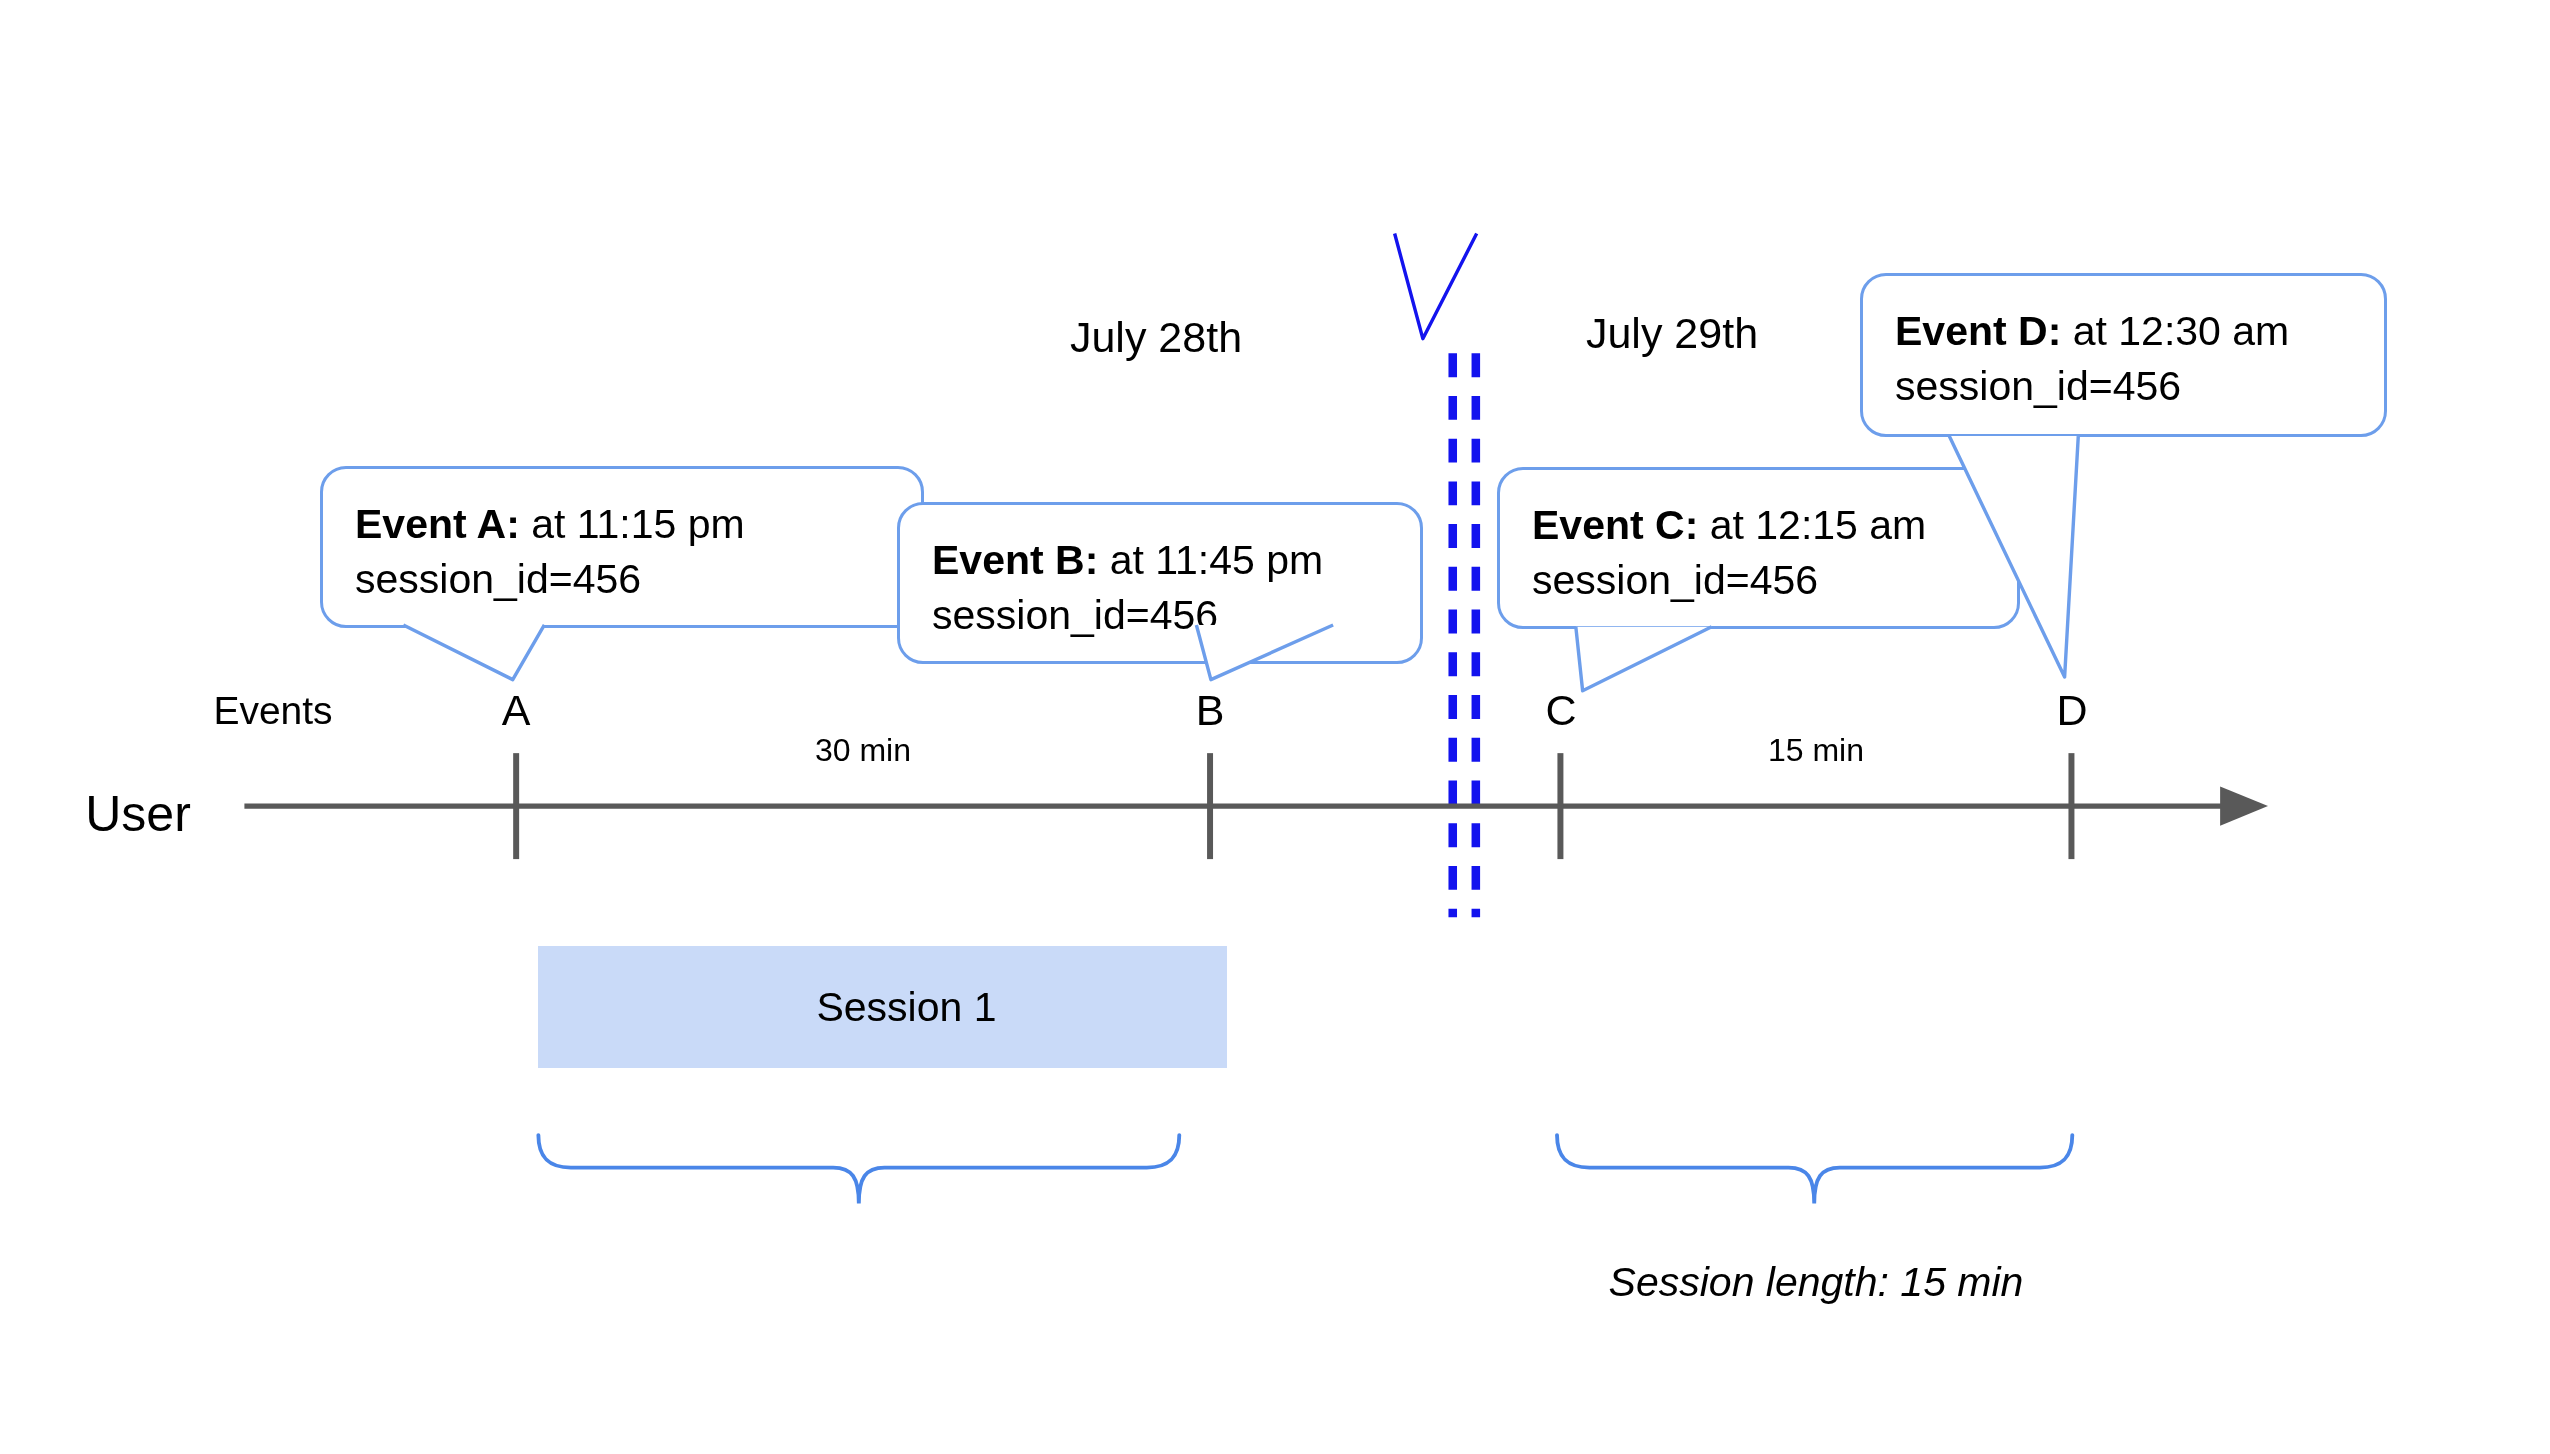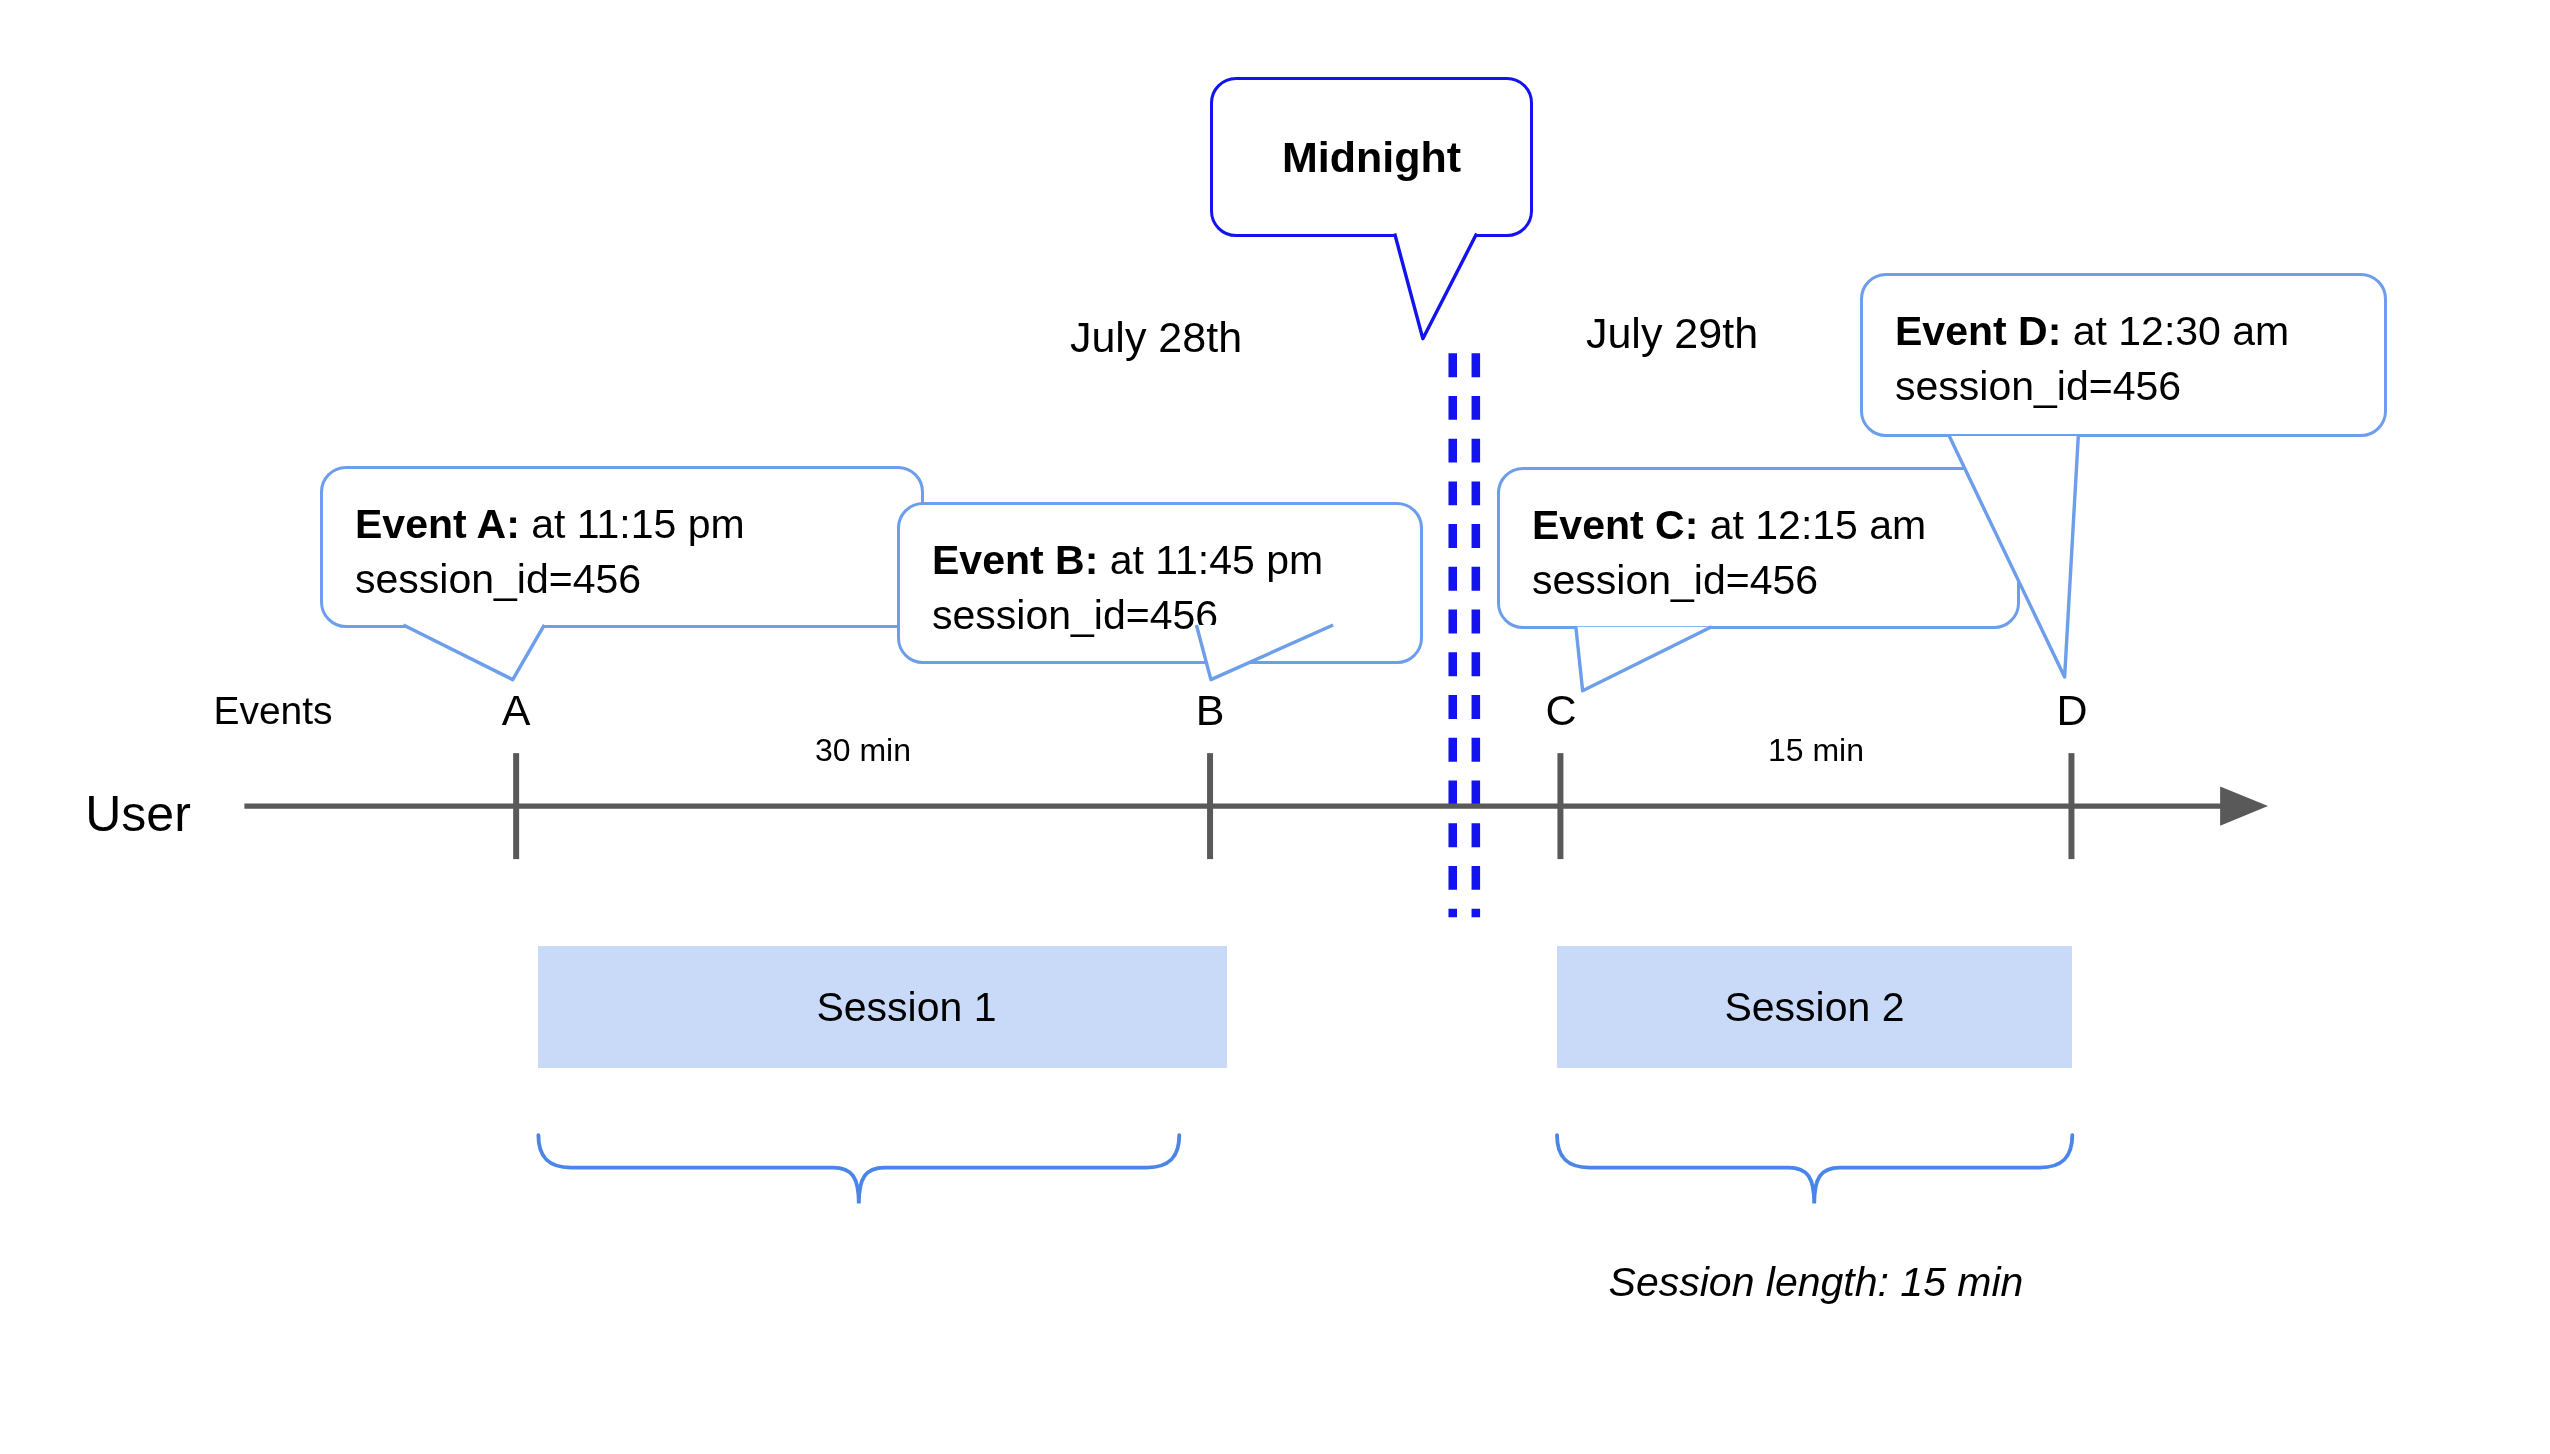--- a/index.html
+++ b/index.html
@@ -80,23 +80,20 @@
     <path class="tail" d="M 1400 731 L 1417 795 L 1560 731"></path>
     <path class="tail" d="M 1844 733 L 1852 808 L 2003 733"></path>
     <path class="tail" d="M 2281 510 L 2416 792 L 2432 510"></path>
 
     <path class="brace" d="M 630 1328 C 630 1352 640 1366 668 1366 L 975 1366 C 997 1366 1005 1378 1005 1408
          C 1005 1378 1013 1366 1035 1366 L 1342 1366 C 1370 1366 1380 1352 1380 1328"></path>
     <path class="brace" d="M 1822 1328 C 1822 1352 1832 1366 1860 1366 L 2093 1366 C 2115 1366 2123 1378 2123 1408
          C 2123 1378 2131 1366 2153 1366 L 2387 1366 C 2415 1366 2425 1352 2425 1328"></path>
   </svg>
 
-  <div class="bubble-midnight" style="left:1210px;top:77px;width:323px;height:160px;">
-    <span>Midnight</span>
-  </div>
 
   <div class="abs center date-label" style="left:1132px;top:337px;">July 28th</div>
   <div class="abs center date-label" style="left:1648px;top:333px;">July 29th</div>
 
   <div class="bubble" style="left:320px;top:466px;width:604px;height:162px;">
     <div><b>Event A:</b><span> at 11:15 pm</span></div>
     <div>session_id=456</div>
   </div>
 
   <div class="bubble" style="left:897px;top:466px;width:526px;height:162px;margin-top:36px;">
@@ -121,20 +118,17 @@
   <div class="abs center tick-label" style="left:1210px;top:710px;">B</div>
   <div class="abs center tick-label" style="left:1561px;top:710px;">C</div>
   <div class="abs center tick-label" style="left:2072px;top:710px;">D</div>
 
   <div class="abs center gap-label" style="left:863px;top:750px;">30 min</div>
   <div class="abs center gap-label" style="left:1816px;top:750px;">15 min</div>
 
   <div class="session-box" style="left:538px;top:946px;width:641px;height:122px;padding-left:48px;">
     <span>Session 1</span>
   </div>
-  <div class="session-box" style="left:1557px;top:946px;width:515px;height:122px;">
-    <span>Session 2</span>
-  </div>
 
   <div class="abs center length-label" style="left:1816px;top:1282px;font-style:italic;">Session length: 15 min</div>
 
 </div>
 
 
 </body></html>

